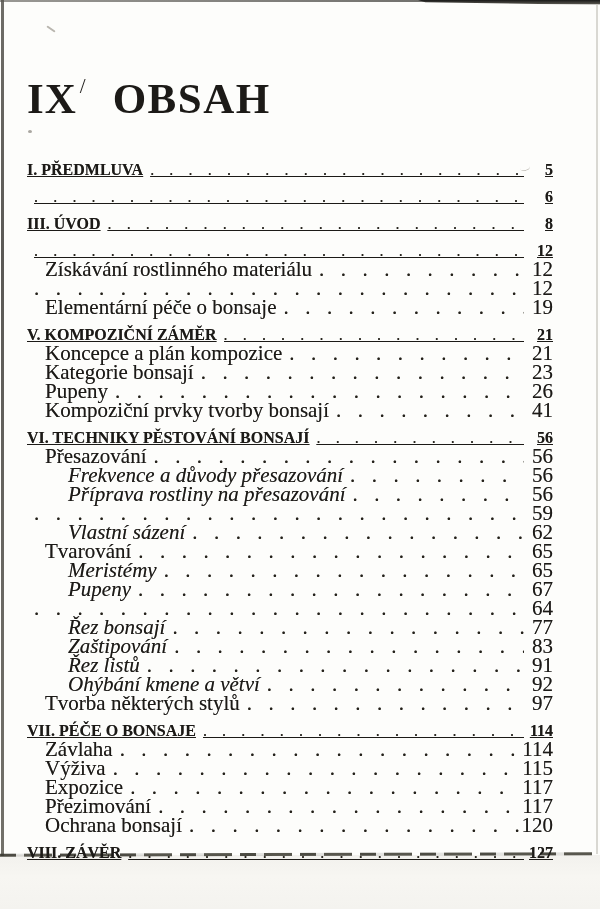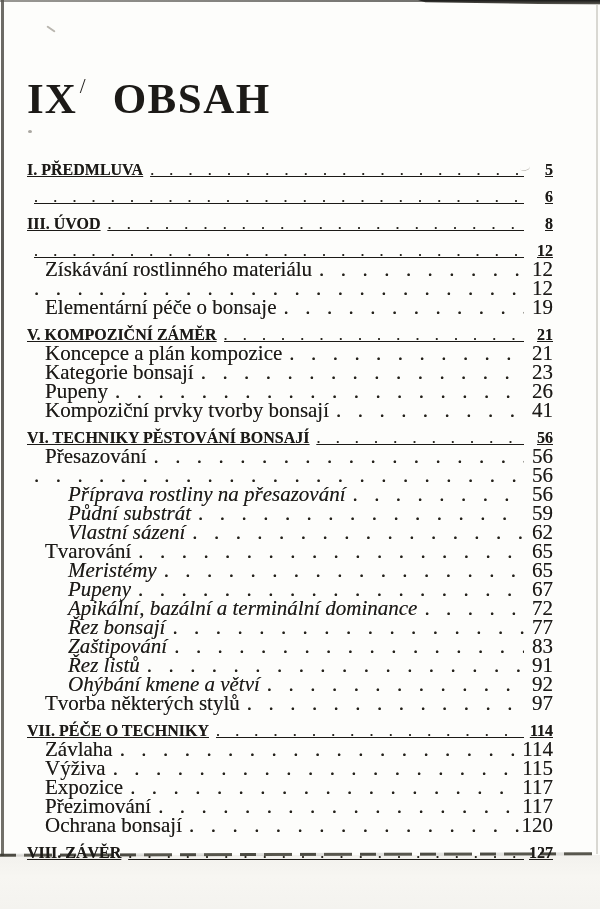--- a/index.html
+++ b/index.html
@@ -205,30 +205,30 @@
           <span class="label">VI. TECHNIKY PĚSTOVÁNÍ BONSAJÍ</span>
           <span class="leader">. . . . . . . . . . . . . . . . . . . . . . . . . . . . . . . . . . . . . . . . . . . . . . . . . . . . . . . . . . . . . . . . . . . . . .</span>
           <span class="pagenum">56</span>
         </div>
         <div class="row lvl1">
           <span class="label">Přesazování</span>
           <span class="leader">. . . . . . . . . . . . . . . . . . . . . . . . . . . . . . . . . . . . . . . . . . . . . . . . . . . . . . . . . . . . . . . . . . . . . .</span>
           <span class="pagenum">56</span>
         </div>
         <div class="row lvl2">
+          <span class="label">Frekvence a důvody přesazování</span>
           <span class="leader">. . . . . . . . . . . . . . . . . . . . . . . . . . . . . . . . . . . . . . . . . . . . . . . . . . . . . . . . . . . . . . . . . . . . . .</span>
           <span class="pagenum">56</span>
         </div>
         <div class="row lvl2">
           <span class="label">Příprava rostliny na přesazování</span>
           <span class="leader">. . . . . . . . . . . . . . . . . . . . . . . . . . . . . . . . . . . . . . . . . . . . . . . . . . . . . . . . . . . . . . . . . . . . . .</span>
           <span class="pagenum">56</span>
         </div>
         <div class="row lvl2">
-          <span class="label">Půdní substrát</span>
           <span class="leader">. . . . . . . . . . . . . . . . . . . . . . . . . . . . . . . . . . . . . . . . . . . . . . . . . . . . . . . . . . . . . . . . . . . . . .</span>
           <span class="pagenum">59</span>
         </div>
         <div class="row lvl2">
           <span class="label">Vlastní sázení</span>
           <span class="leader">. . . . . . . . . . . . . . . . . . . . . . . . . . . . . . . . . . . . . . . . . . . . . . . . . . . . . . . . . . . . . . . . . . . . . .</span>
           <span class="pagenum">62</span>
         </div>
         <div class="row lvl1">
           <span class="label">Tvarování</span>
@@ -239,23 +239,22 @@
           <span class="label">Meristémy</span>
           <span class="leader">. . . . . . . . . . . . . . . . . . . . . . . . . . . . . . . . . . . . . . . . . . . . . . . . . . . . . . . . . . . . . . . . . . . . . .</span>
           <span class="pagenum">65</span>
         </div>
         <div class="row lvl2">
           <span class="label">Pupeny</span>
           <span class="leader">. . . . . . . . . . . . . . . . . . . . . . . . . . . . . . . . . . . . . . . . . . . . . . . . . . . . . . . . . . . . . . . . . . . . . .</span>
           <span class="pagenum">67</span>
         </div>
         <div class="row lvl2">
-          <span class="label">Apikální, bazální a terminální dominance</span>
-          <span class="leader">. . . . . . . . . . . . . . . . . . . . . . . . . . . . . . . . . . . . . . . . . . . . . . . . . . . . . . . . . . . . . . . . . . . . . .</span>
-          <span class="pagenum">72</span>
+          <span class="leader">. . . . . . . . . . . . . . . . . . . . . . . . . . . . . . . . . . . . . . . . . . . . . . . . . . . . . . . . . . . . . . . . . . . . . .</span>
+          <span class="pagenum">64</span>
         </div>
         <div class="row lvl2">
           <span class="label">Řez bonsají</span>
           <span class="leader">. . . . . . . . . . . . . . . . . . . . . . . . . . . . . . . . . . . . . . . . . . . . . . . . . . . . . . . . . . . . . . . . . . . . . .</span>
           <span class="pagenum">77</span>
         </div>
         <div class="row lvl2">
           <span class="label">Zaštipování</span>
           <span class="leader">. . . . . . . . . . . . . . . . . . . . . . . . . . . . . . . . . . . . . . . . . . . . . . . . . . . . . . . . . . . . . . . . . . . . . .</span>
           <span class="pagenum">83</span>
@@ -269,21 +268,21 @@
           <span class="label">Ohýbání kmene a větví</span>
           <span class="leader">. . . . . . . . . . . . . . . . . . . . . . . . . . . . . . . . . . . . . . . . . . . . . . . . . . . . . . . . . . . . . . . . . . . . . .</span>
           <span class="pagenum">92</span>
         </div>
         <div class="row lvl1">
           <span class="label">Tvorba některých stylů</span>
           <span class="leader">. . . . . . . . . . . . . . . . . . . . . . . . . . . . . . . . . . . . . . . . . . . . . . . . . . . . . . . . . . . . . . . . . . . . . .</span>
           <span class="pagenum">97</span>
         </div>
         <div class="row lvl0">
-          <span class="label">VII. PÉČE O TECHNIKY</span>
+          <span class="label">VII. PÉČE O BONSAJE</span>
           <span class="leader">. . . . . . . . . . . . . . . . . . . . . . . . . . . . . . . . . . . . . . . . . . . . . . . . . . . . . . . . . . . . . . . . . . . . . .</span>
           <span class="pagenum">114</span>
         </div>
         <div class="row lvl1">
           <span class="label">Závlaha</span>
           <span class="leader">. . . . . . . . . . . . . . . . . . . . . . . . . . . . . . . . . . . . . . . . . . . . . . . . . . . . . . . . . . . . . . . . . . . . . .</span>
           <span class="pagenum">114</span>
         </div>
         <div class="row lvl1">
           <span class="label">Výživa</span>

